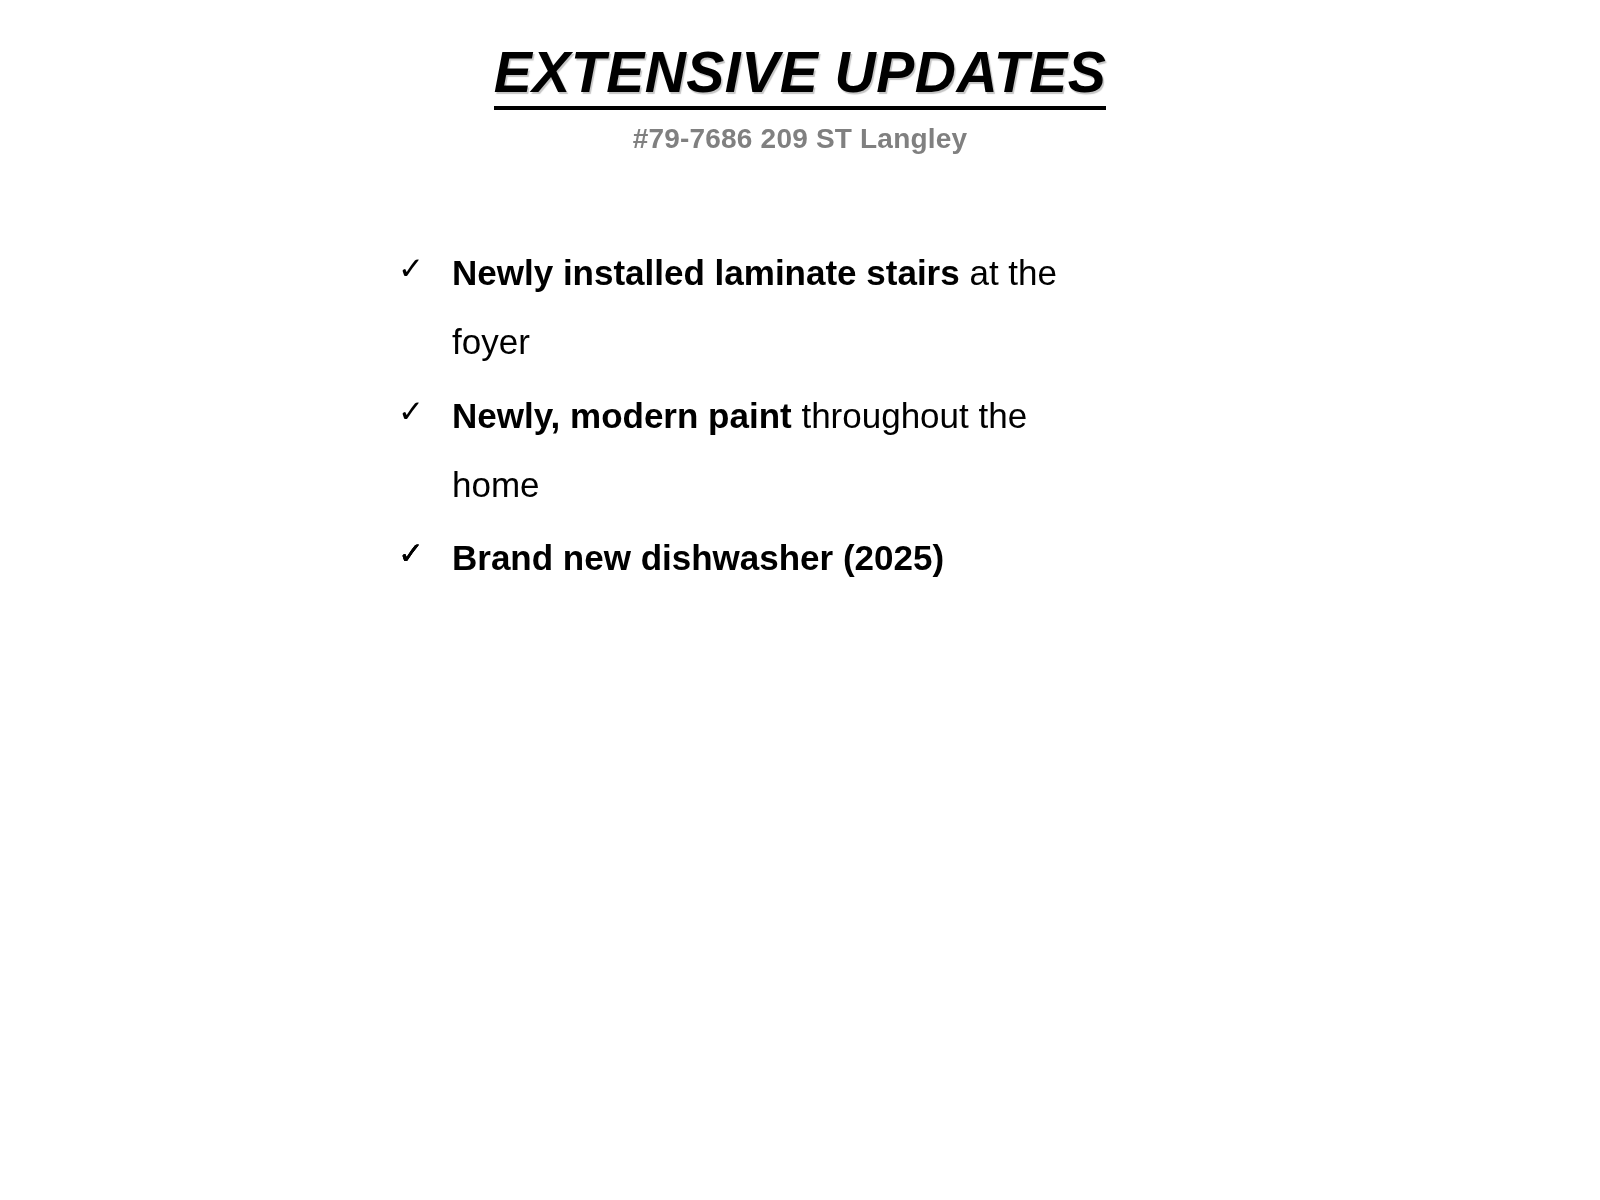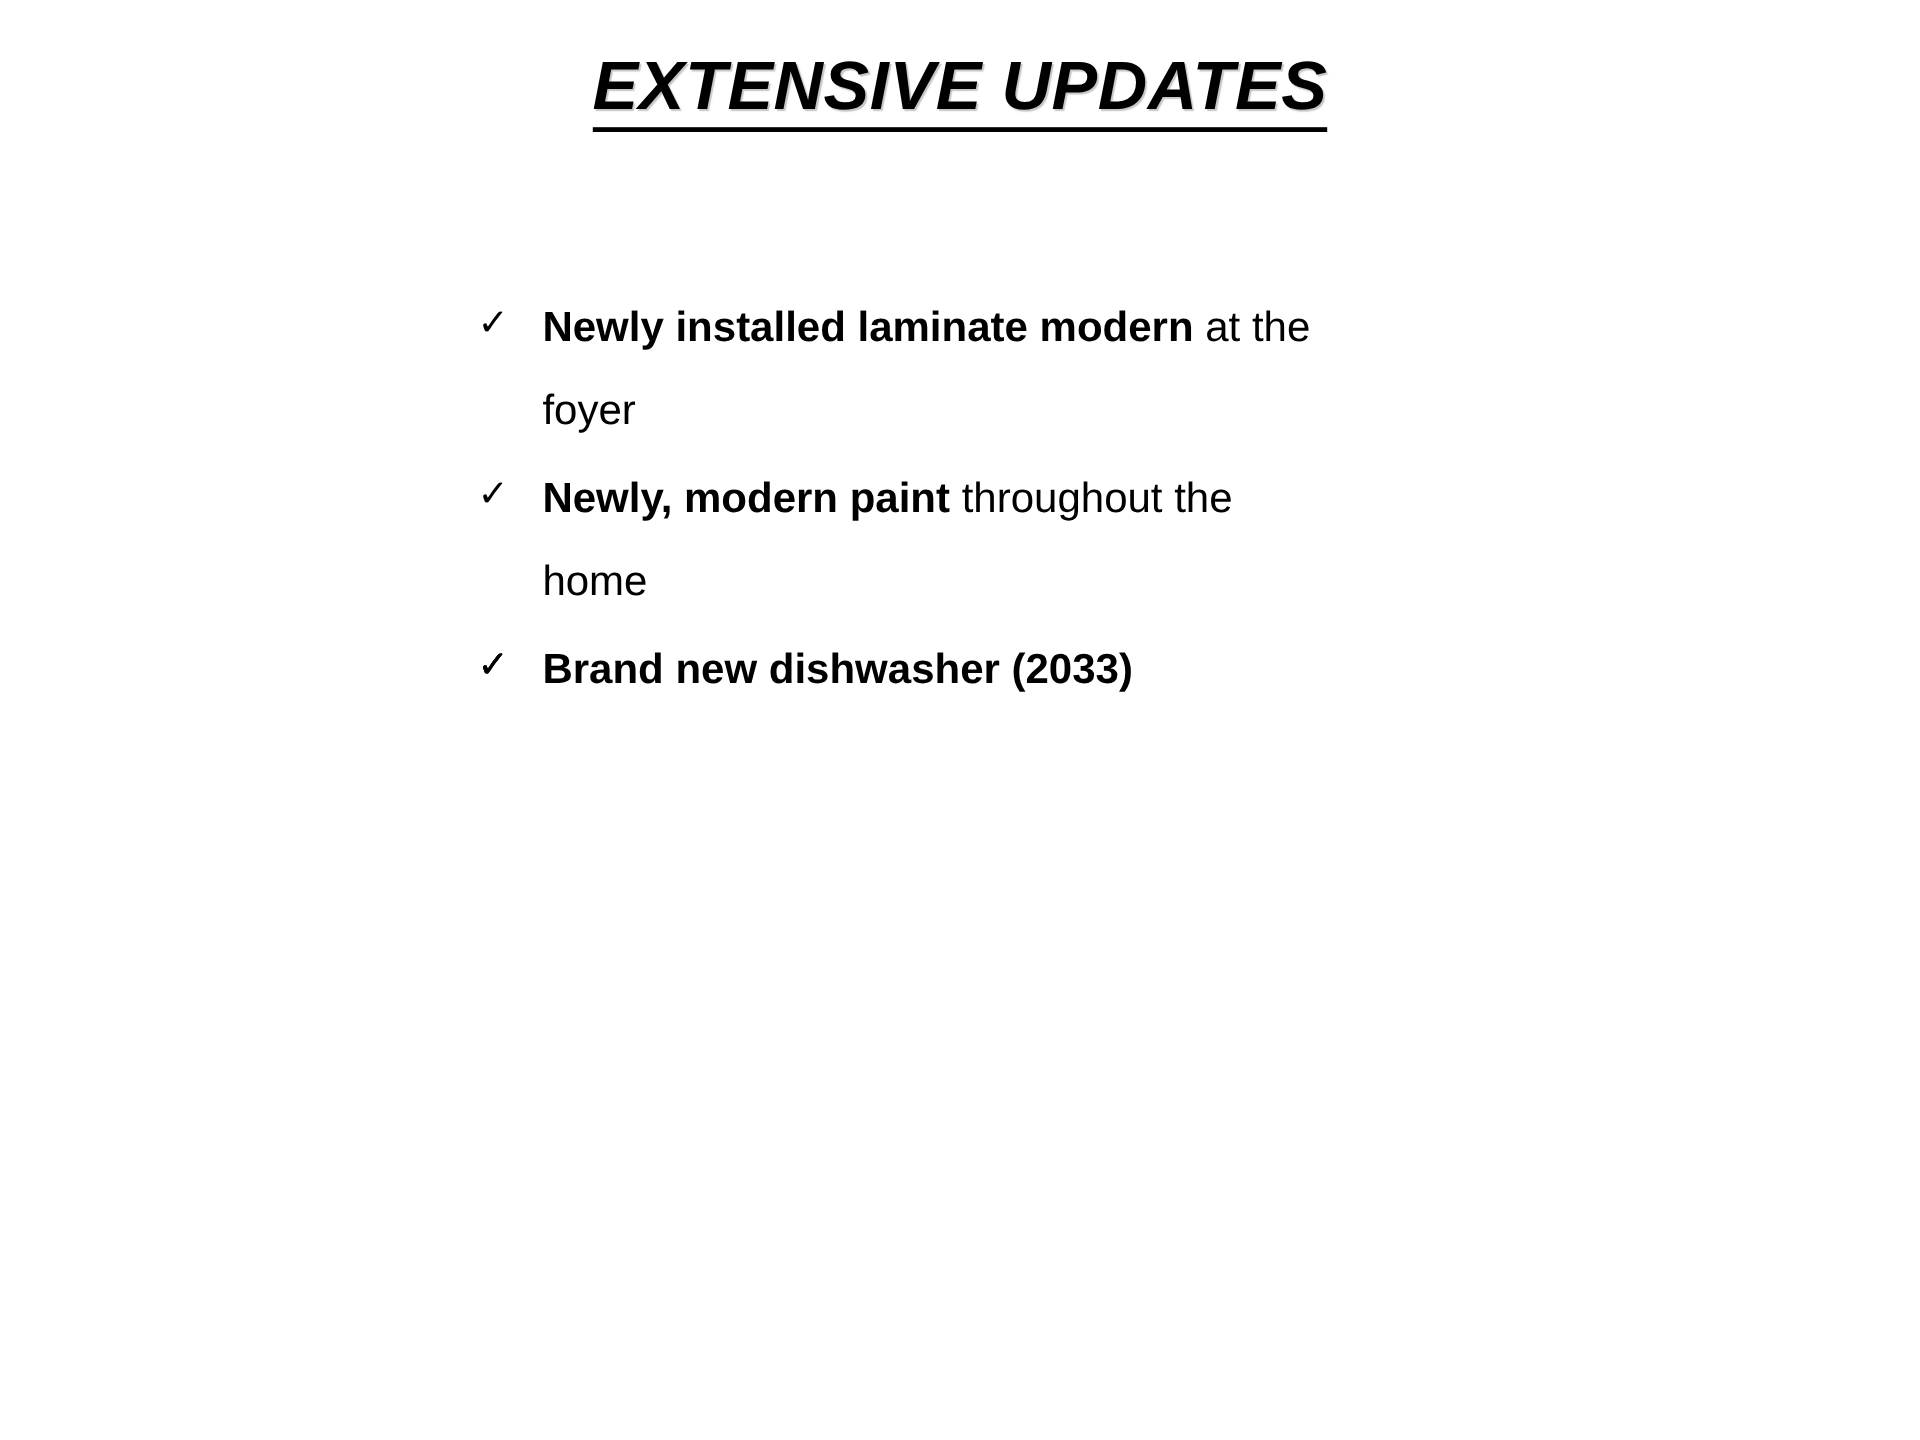--- a/index.html
+++ b/index.html
@@ -94,44 +94,45 @@
     font-weight: normal;
   }
 </style>
 </head>
 <body>
 
 <div class="slide">
 
   <div class="title-block">
     <div class="slide-title">EXTENSIVE UPDATES</div>
+    <div class="slide-subtitle">#79-7686 209 ST Langley</div>
   </div>
 
   <div class="bullet-list">
 
     <div class="bullet-item">
       <span class="check-icon">✓</span>
-      <span class="seg-bold">Newly installed laminate modern</span><span class="seg-normal"> at the foyer</span>
+      <span class="seg-bold">Newly installed laminate stairs</span><span class="seg-normal"> at the foyer</span>
     </div>
 
     <div class="bullet-item">
       <span class="check-icon">✓</span>
       <span class="seg-bold">Newly, modern paint</span><span class="seg-normal"> throughout the home</span>
     </div>
 
     <div class="bullet-item">
       <span class="check-icon">✓</span>
       <span class="seg-normal"></span>
     </div>
 
     <div class="bullet-item">
       <span class="check-icon">✓</span>
       <span class="seg-normal"></span>
     </div>
 
     <div class="bullet-item">
       <span class="check-icon">✓</span>
-      <span class="seg-bold">Brand new dishwasher (2033)</span><span class="seg-normal"></span>
+      <span class="seg-bold">Brand new dishwasher (2025)</span><span class="seg-normal"></span>
     </div>
 
   </div>
 
 </div>
 
 </body></html>

